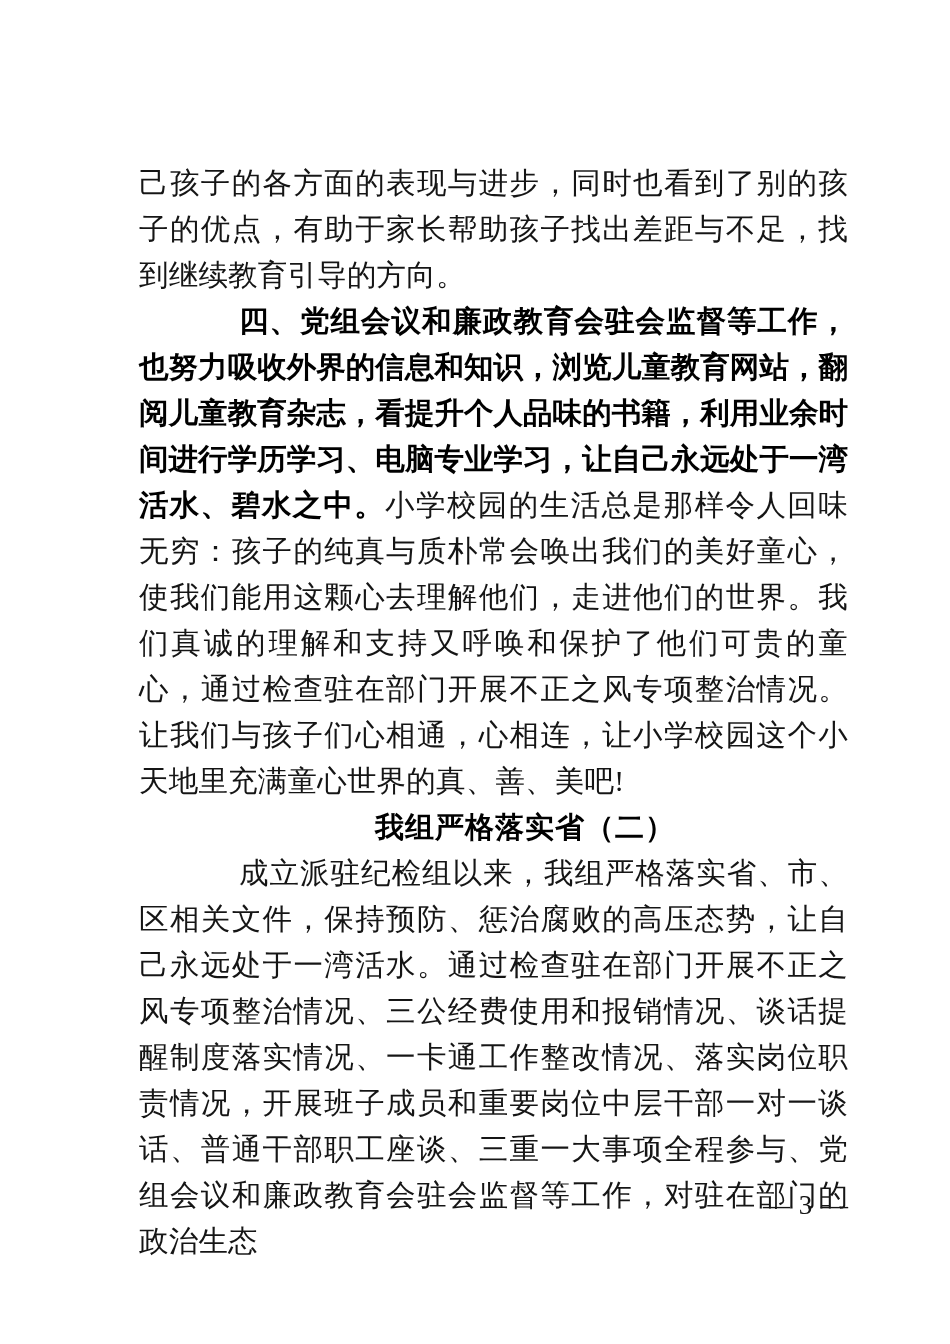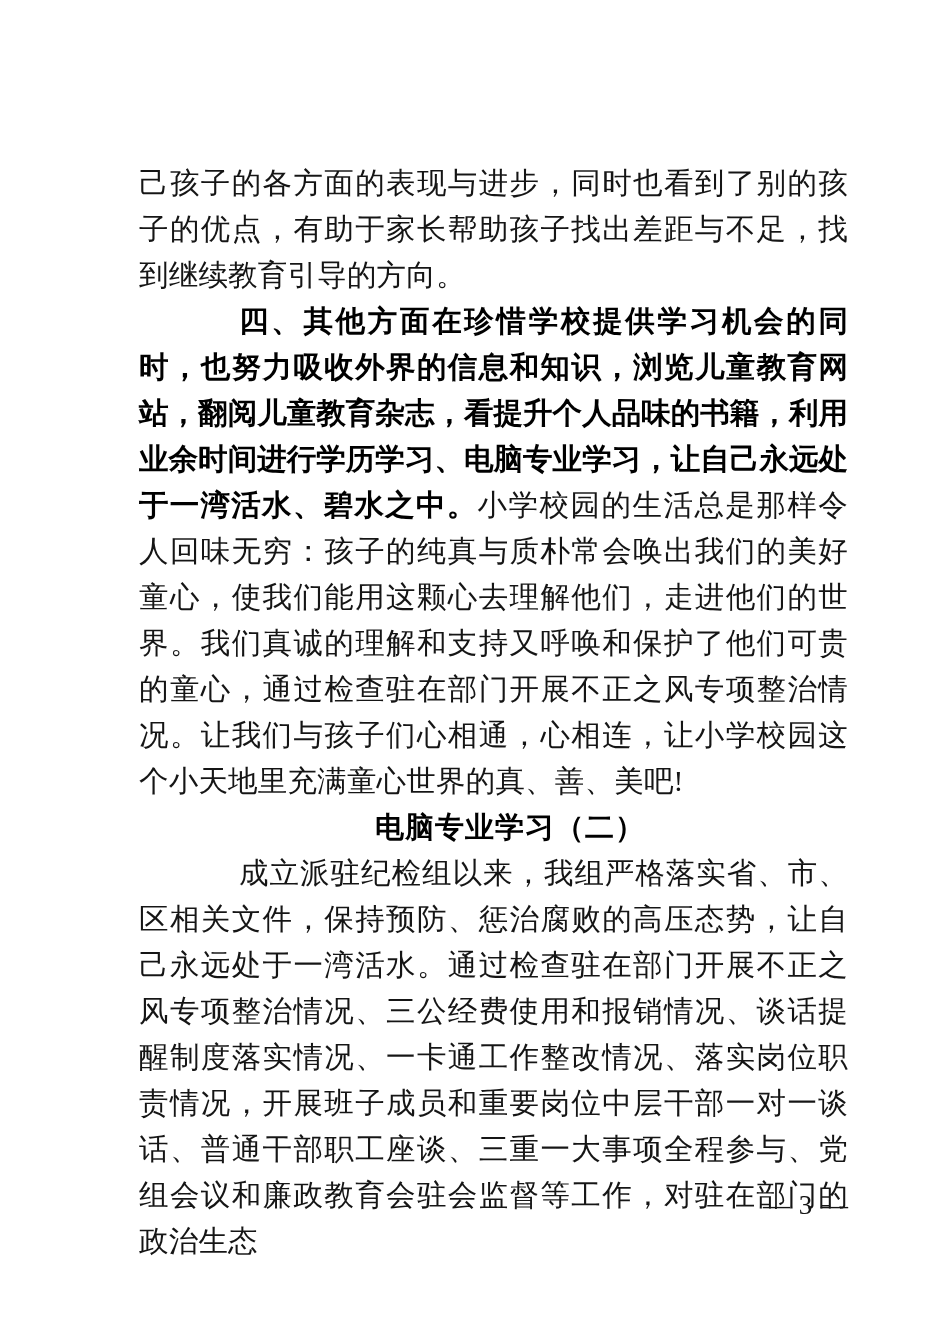--- a/index.html
+++ b/index.html
@@ -87,23 +87,23 @@
 </style>
 </head>
 <body>
 
 <div class="page">
 
   <div class="content">
 
     <p class="para">己孩子的各方面的表现与进步，同时也看到了别的孩子的优点，有助于家长帮助孩子找出差距与不足，找到继续教育引导的方向。</p>
 
-    <p class="para indent"><span class="emph">四、其他方面在珍惜学校提供学习机会的同时，也努力吸收外界的信息和知识，浏览儿童教育网站，翻阅儿童教育杂志，看提升个人品味的书籍，利用业余时间进行学历学习、电脑专业学习，让自己永远处于一湾活水、碧水之中。</span><span>小学校园的生活总是那样令人回味无穷：孩子的纯真与质朴常会唤出我们的美好童心，使我们能用这颗心去理解他们，走进他们的世界。我们真诚的理解和支持又呼唤和保护了他们可贵的童心，通过检查驻在部门开展不正之风专项整治情况。让我们与孩子们心相通，心相连，让小学校园这个小天地里充满童心世界的真、善、美吧!</span></p>
+    <p class="para indent"><span class="emph">四、党组会议和廉政教育会驻会监督等工作，也努力吸收外界的信息和知识，浏览儿童教育网站，翻阅儿童教育杂志，看提升个人品味的书籍，利用业余时间进行学历学习、电脑专业学习，让自己永远处于一湾活水、碧水之中。</span><span>小学校园的生活总是那样令人回味无穷：孩子的纯真与质朴常会唤出我们的美好童心，使我们能用这颗心去理解他们，走进他们的世界。我们真诚的理解和支持又呼唤和保护了他们可贵的童心，通过检查驻在部门开展不正之风专项整治情况。让我们与孩子们心相通，心相连，让小学校园这个小天地里充满童心世界的真、善、美吧!</span></p>
 
-    <p class="heading">电脑专业学习（二）</p>
+    <p class="heading">我组严格落实省（二）</p>
 
     <p class="para indent">成立派驻纪检组以来，我组严格落实省、市、区相关文件，保持预防、惩治腐败的高压态势，让自己永远处于一湾活水。通过检查驻在部门开展不正之风专项整治情况、三公经费使用和报销情况、谈话提醒制度落实情况、一卡通工作整改情况、落实岗位职责情况，开展班子成员和重要岗位中层干部一对一谈话、普通干部职工座谈、三重一大事项全程参与、党组会议和廉政教育会驻会监督等工作，对驻在部门的政治生态</p>
 
   </div>
 
   <div class="footer">— 3 —</div>
 
 </div>
 
 </body></html>

